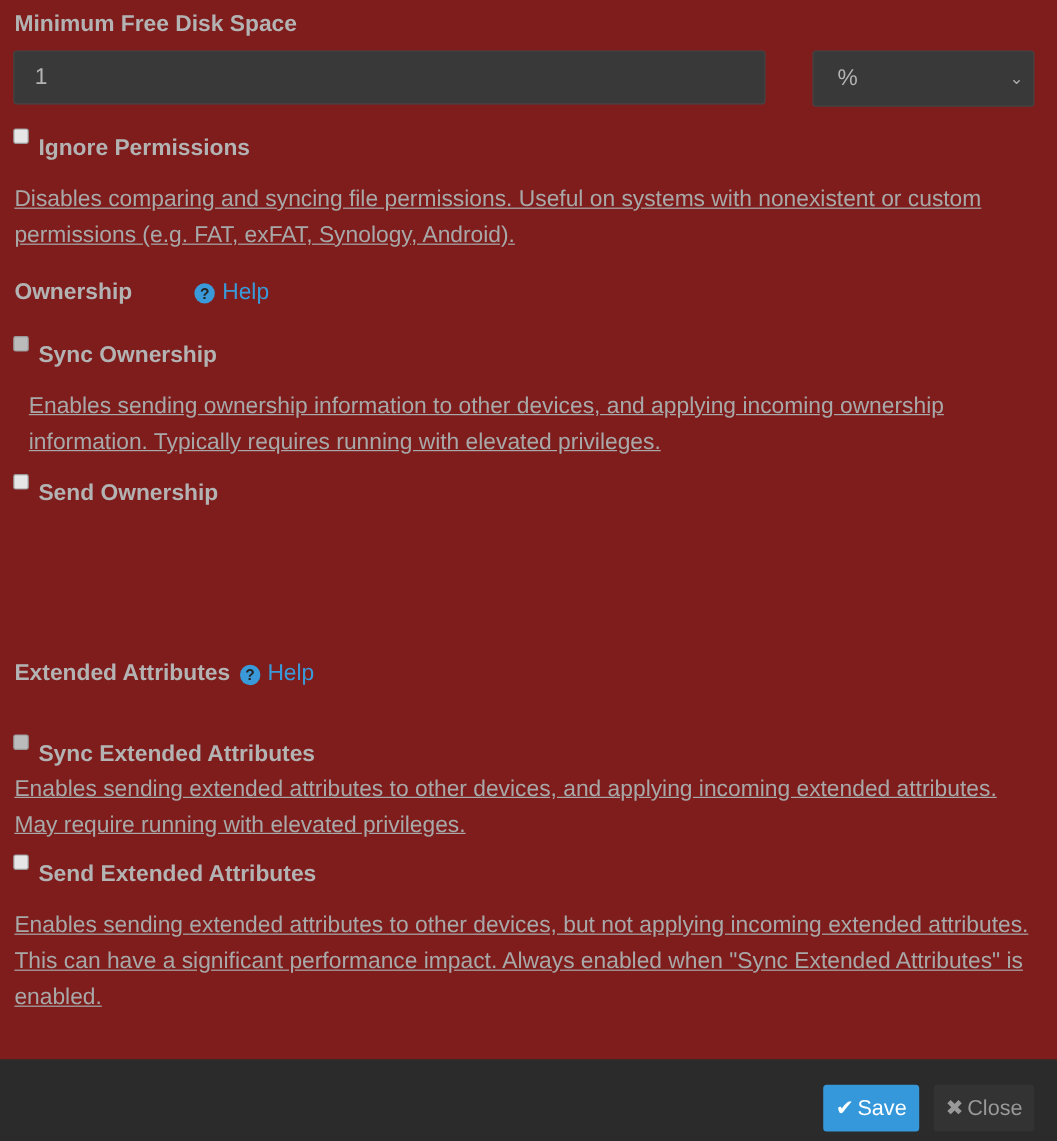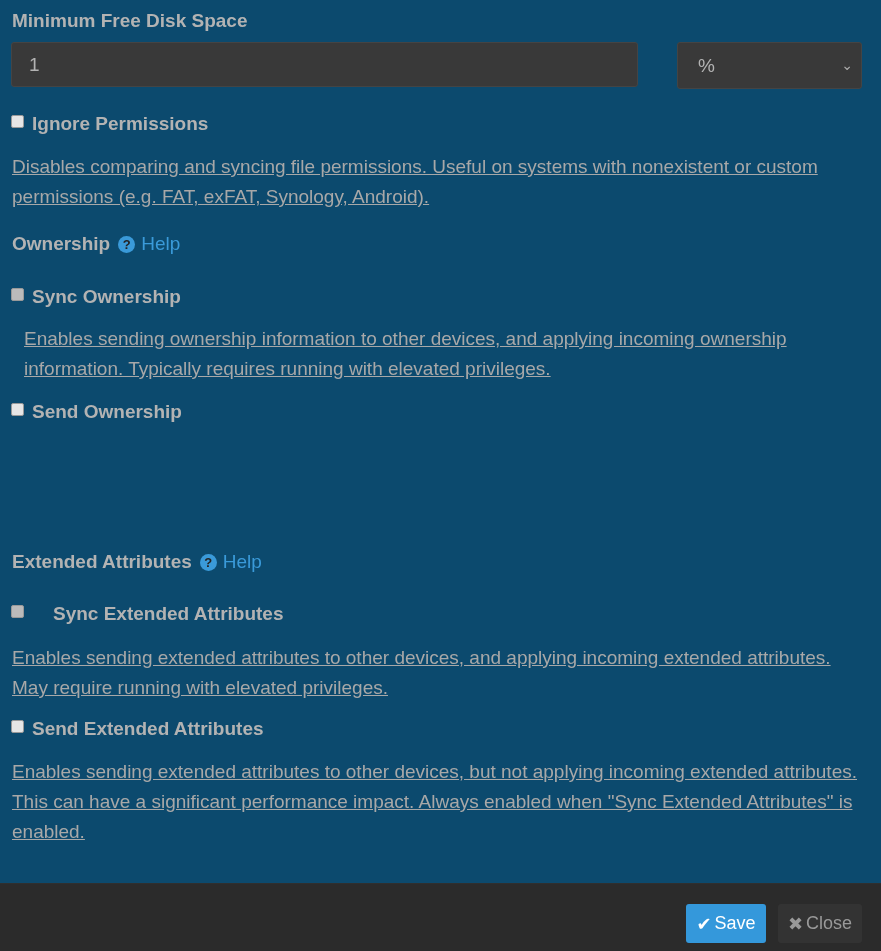--- a/index.html
+++ b/index.html
@@ -3,34 +3,34 @@
   <meta charset="utf-8">
   <style>
     html, body { margin: 0; padding: 0; }
     body {
       width: 881px; height: 951px; overflow: hidden;
       background: #242424;
       font-family: "Liberation Sans", "DejaVu Sans", sans-serif;
       color: #aaaaaa;
       position: relative;
     }
-    .body-area { position: absolute; left: 0; top: 0; width: 881px; height: 883px; background: #0c4a6e; }
+    .body-area { position: absolute; left: 0; top: 0; width: 881px; height: 883px; background: #7f1d1d; }
     .label { position: absolute; left: 12px; font-weight: bold; font-size: 19px; color: #b3b3b3; white-space: nowrap; }
     .input {
       position: absolute; top: 42px; left: 11px; width: 627px; height: 45px;
       background: #393939; border: 1px solid #444; border-radius: 3px; box-sizing: border-box;
       color: #b3b3b3; font-size: 19px; line-height: 43px; padding-left: 17px;
     }
     .select {
       position: absolute; top: 42px; left: 677px; width: 185px; height: 47px;
       background: #393939; border: 1px solid #444; border-radius: 3px; box-sizing: border-box;
       color: #b3b3b3; font-size: 19px; line-height: 45px; padding-left: 20px;
     }
     .select .chev { position: absolute; right: 8px; top: 0; font-size: 14px; color: #aaa; }
-    .check-row { position: absolute; left: 11px; display: flex; align-items: center; white-space: nowrap; }
+    .check-row { position: absolute; left: 11px; display: flex; white-space: nowrap; }
     .cb {
       width: 13px; height: 13px; background: #e6e6e6; border: 1px solid #999; border-radius: 2px;
       box-sizing: border-box; margin-right: 8px; margin-top: -6px;
     }
     .cb.grey { background: #bbbbbb; }
     .check-label { font-weight: bold; font-size: 19px; color: #b3b3b3; }
     .desc { position: absolute; left: 12px; width: 855px; font-size: 19px; line-height: 30px; color: #a8a8a8; text-decoration: underline; }
     .help { color: #3a9ad9; font-weight: normal; margin-left: 8px; display: inline-flex; align-items: center; }
     .help .q {
       display: inline-block; width: 17px; height: 17px; border-radius: 50%; background: #3a9ad9;
@@ -63,21 +63,21 @@
     <span>%</span>
     <span class="chev">⌄</span>
   </div>
 
   <div class="check-row" style="top:113px;">
     <span class="cb"></span>
     <span class="check-label">Ignore Permissions</span>
   </div>
   <div class="desc" style="top:152px;">Disables comparing and syncing file permissions. Useful on systems with nonexistent or custom permissions (e.g. FAT, exFAT, Synology, Android).</div>
 
-  <div class="label" style="top:233px; display:flex; align-items:center;">
+  <div class="label" style="top:233px; display:flex; align-items:center;gap:44px;">
     <span>Ownership</span>
     <span class="help">
       <span class="q">?</span>
       <span>Help</span>
     </span>
   </div>
 
   <div class="check-row" style="top:286px;">
     <span class="cb grey"></span>
     <span class="check-label">Sync Ownership</span>
@@ -90,21 +90,21 @@
   </div>
 
   <div class="label" style="top:551px; display:flex; align-items:center;">
     <span>Extended Attributes</span>
     <span class="help">
       <span class="q">?</span>
       <span>Help</span>
     </span>
   </div>
 
-  <div class="check-row" style="top:603px;gap:21px;">
+  <div class="check-row" style="top:618px;">
     <span class="cb grey"></span>
     <span class="check-label">Sync Extended Attributes</span>
   </div>
   <div class="desc" style="top:643px;">Enables sending extended attributes to other devices, and applying incoming extended attributes. May require running with elevated privileges.</div>
 
   <div class="check-row" style="top:718px;">
     <span class="cb"></span>
     <span class="check-label">Send Extended Attributes</span>
   </div>
   <div class="desc" style="top:757px;">Enables sending extended attributes to other devices, but not applying incoming extended attributes. This can have a significant performance impact. Always enabled when "Sync Extended Attributes" is enabled.</div>

